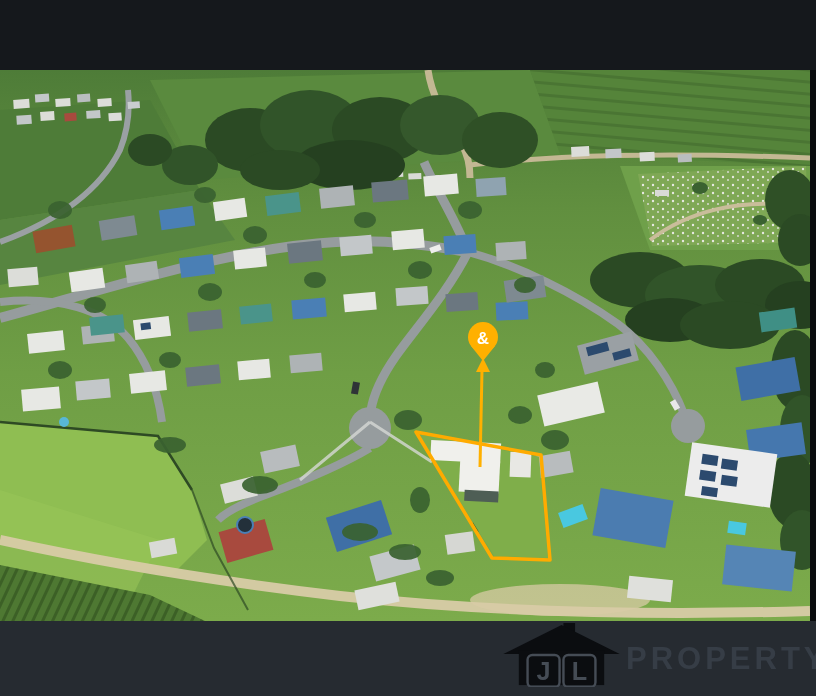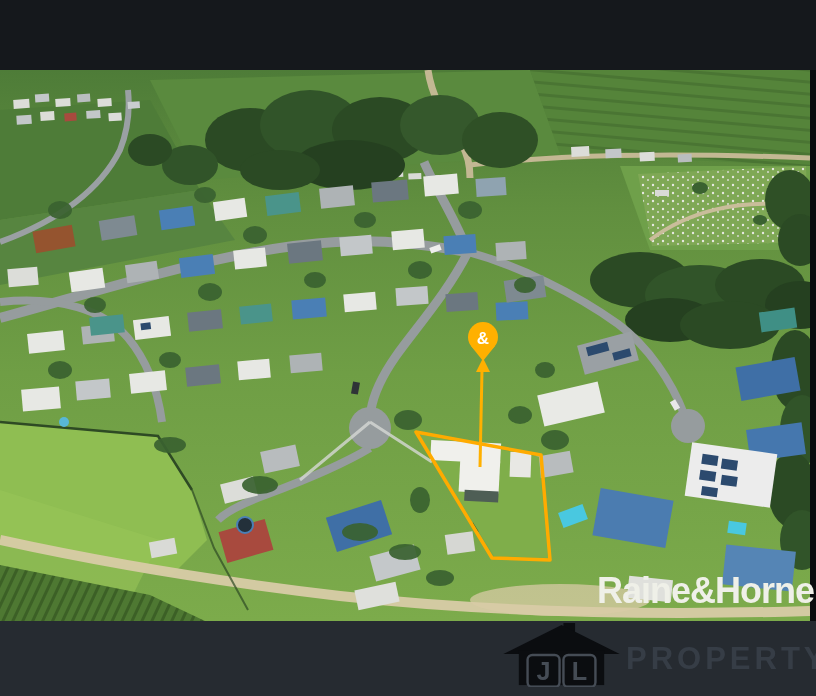--- a/index.html
+++ b/index.html
@@ -273,23 +273,20 @@
 
     <g>
       <line x1="482" y1="300" x2="480" y2="397" stroke="#ffb000" stroke-width="3"></line>
       <polygon points="483,288 476,302 490,302" fill="#ffb000"></polygon>
       <circle cx="483" cy="267" r="15" fill="#ffb000"></circle>
       <polygon points="471,276 495,276 483,291" fill="#ffb000"></polygon>
       <text x="483" y="274" text-anchor="middle" font-size="17" font-weight="bold" fill="#ffffff">&amp;</text>
     </g>
   </svg>
 
-  <div id="agency-mark">
-    <span>Raine&amp;Horne</span>
-  </div>
 
   <div id="bottombar">
     <svg id="jl-icon" width="117" height="64" viewBox="0 0 120 66">
       <rect x="62" y="0" width="12" height="12" fill="#0b0d10"></rect>
       <polygon points="0,32 60,2 120,32" fill="#0b0d10"></polygon>
       <rect x="16" y="28" width="88" height="36" fill="#0b0d10"></rect>
       <rect x="25" y="33" width="33" height="33" rx="5" fill="none" stroke="#454c55" stroke-width="2.5"></rect>
       <rect x="62" y="33" width="33" height="33" rx="5" fill="none" stroke="#454c55" stroke-width="2.5"></rect>
       <text x="41.5" y="59" text-anchor="middle" font-size="26" font-weight="bold" fill="#454c55">J</text>
       <text x="78.5" y="59" text-anchor="middle" font-size="26" font-weight="bold" fill="#454c55">L</text>

